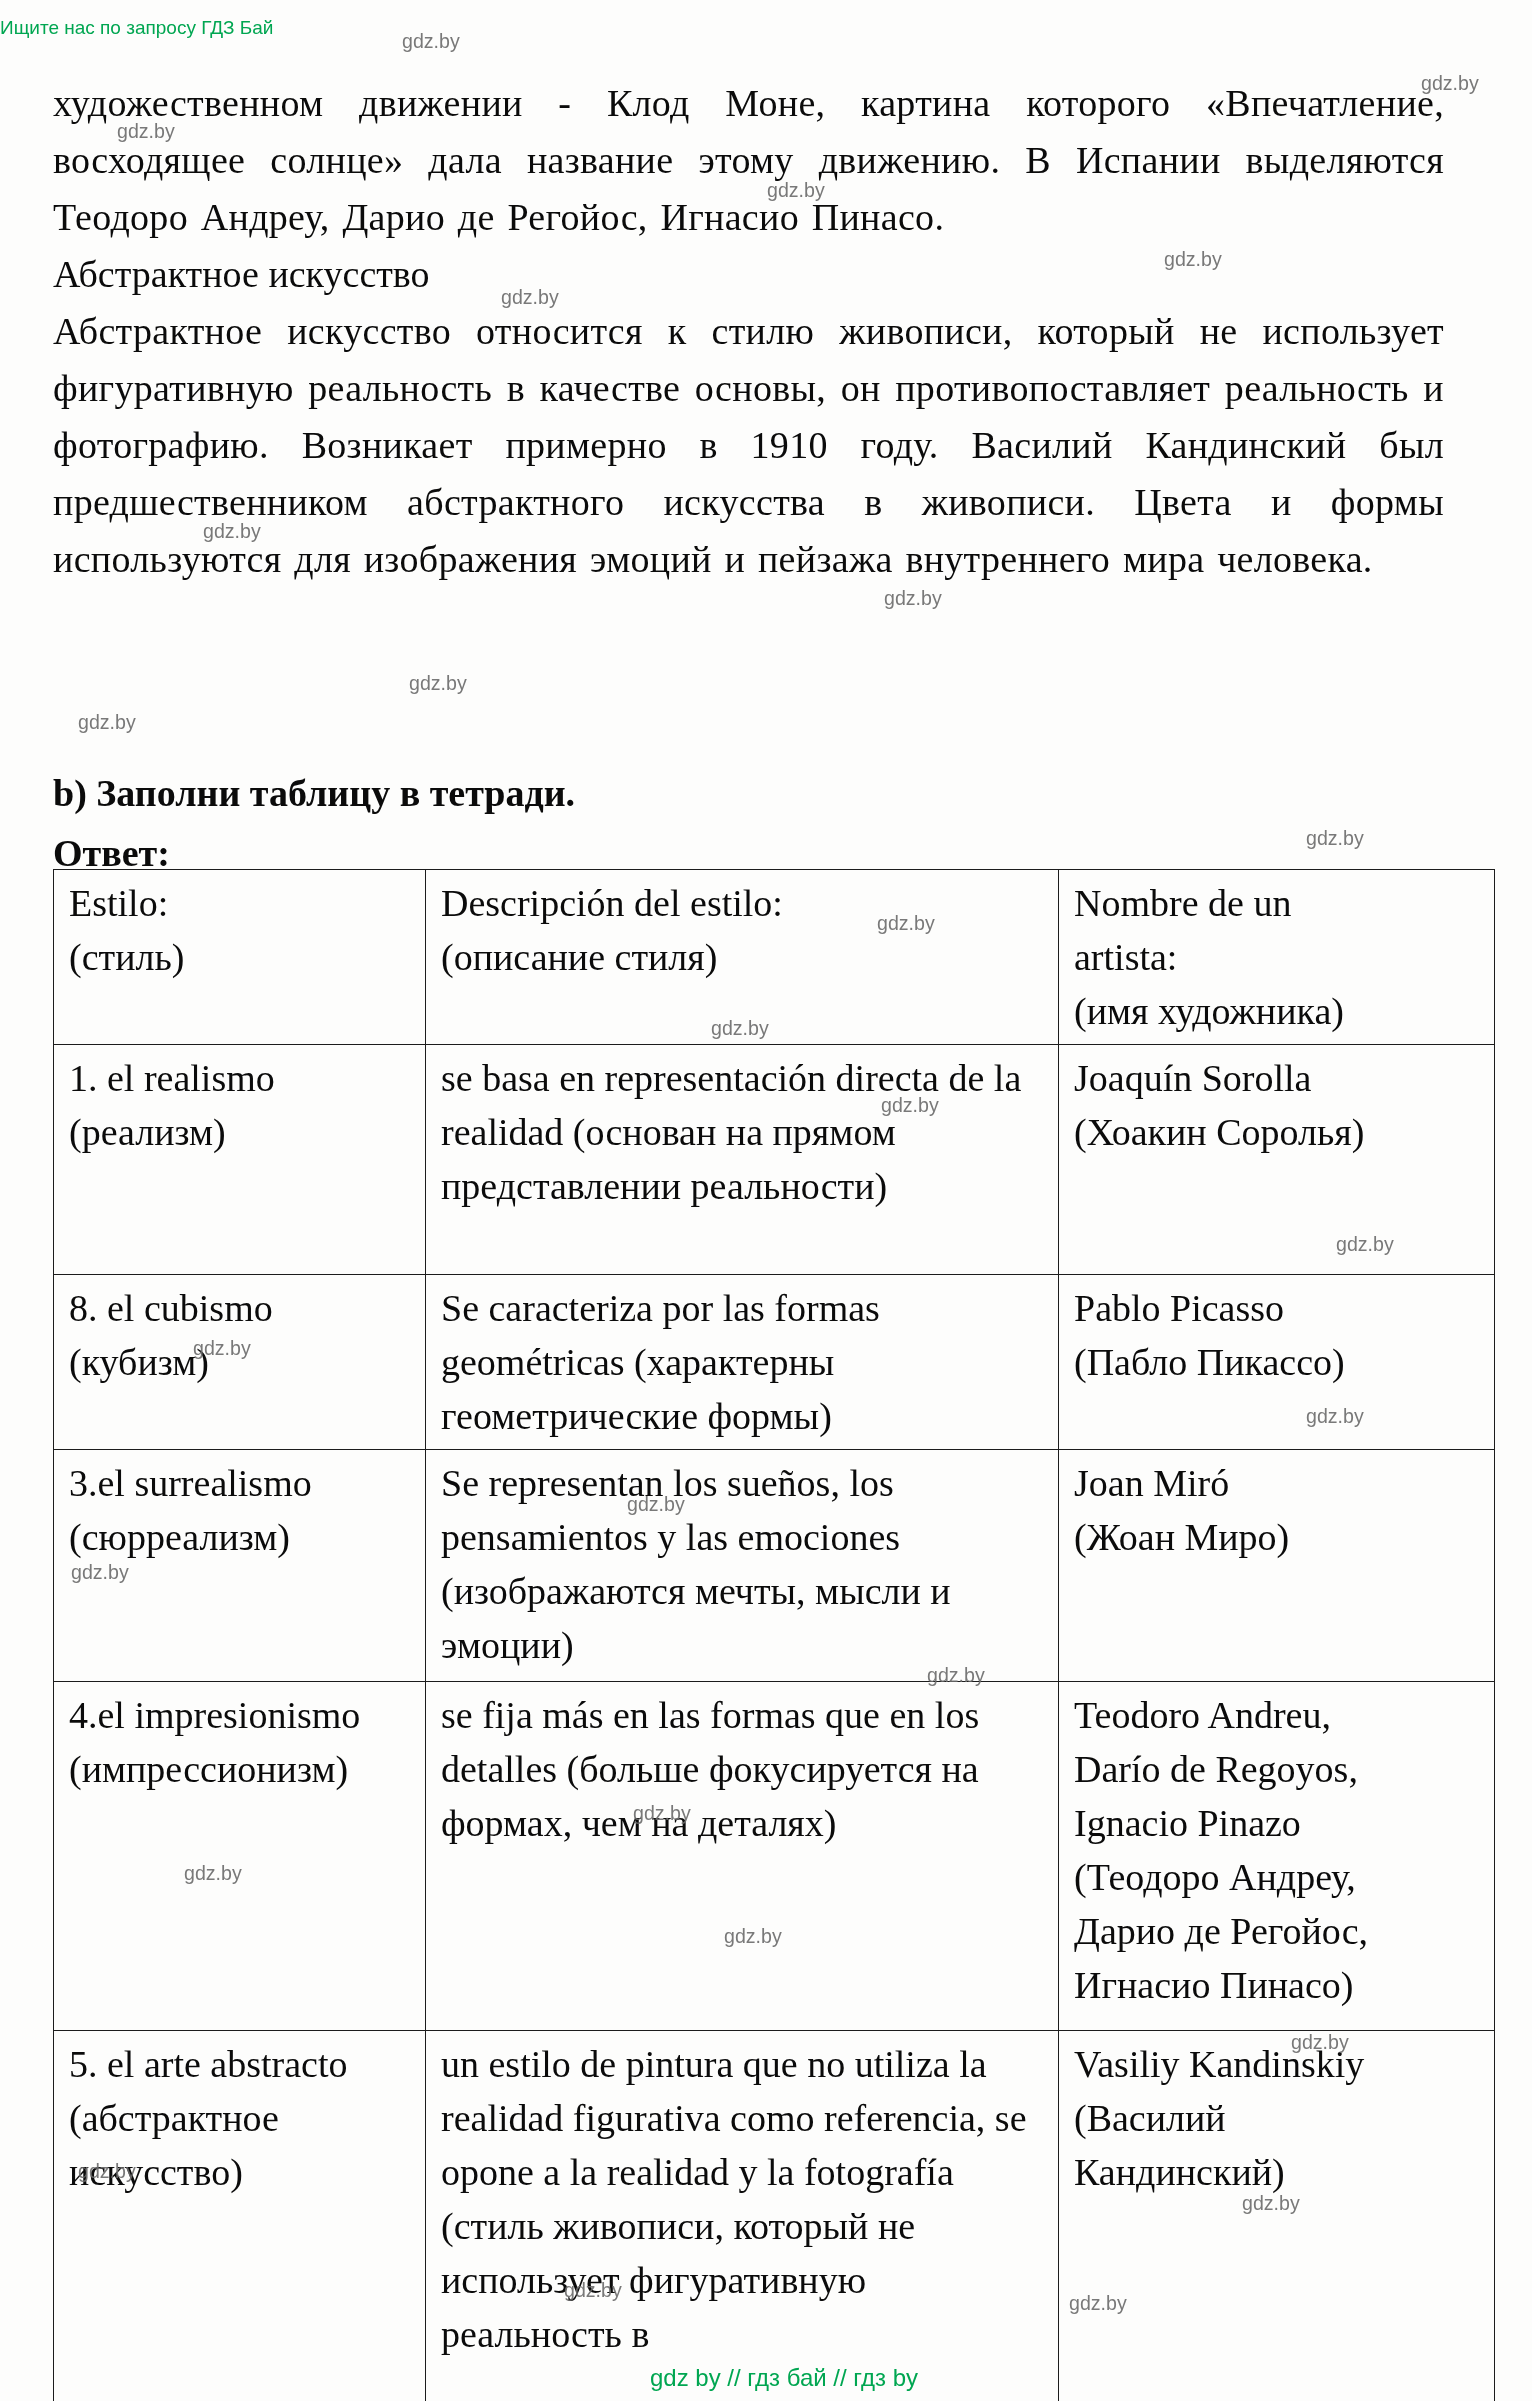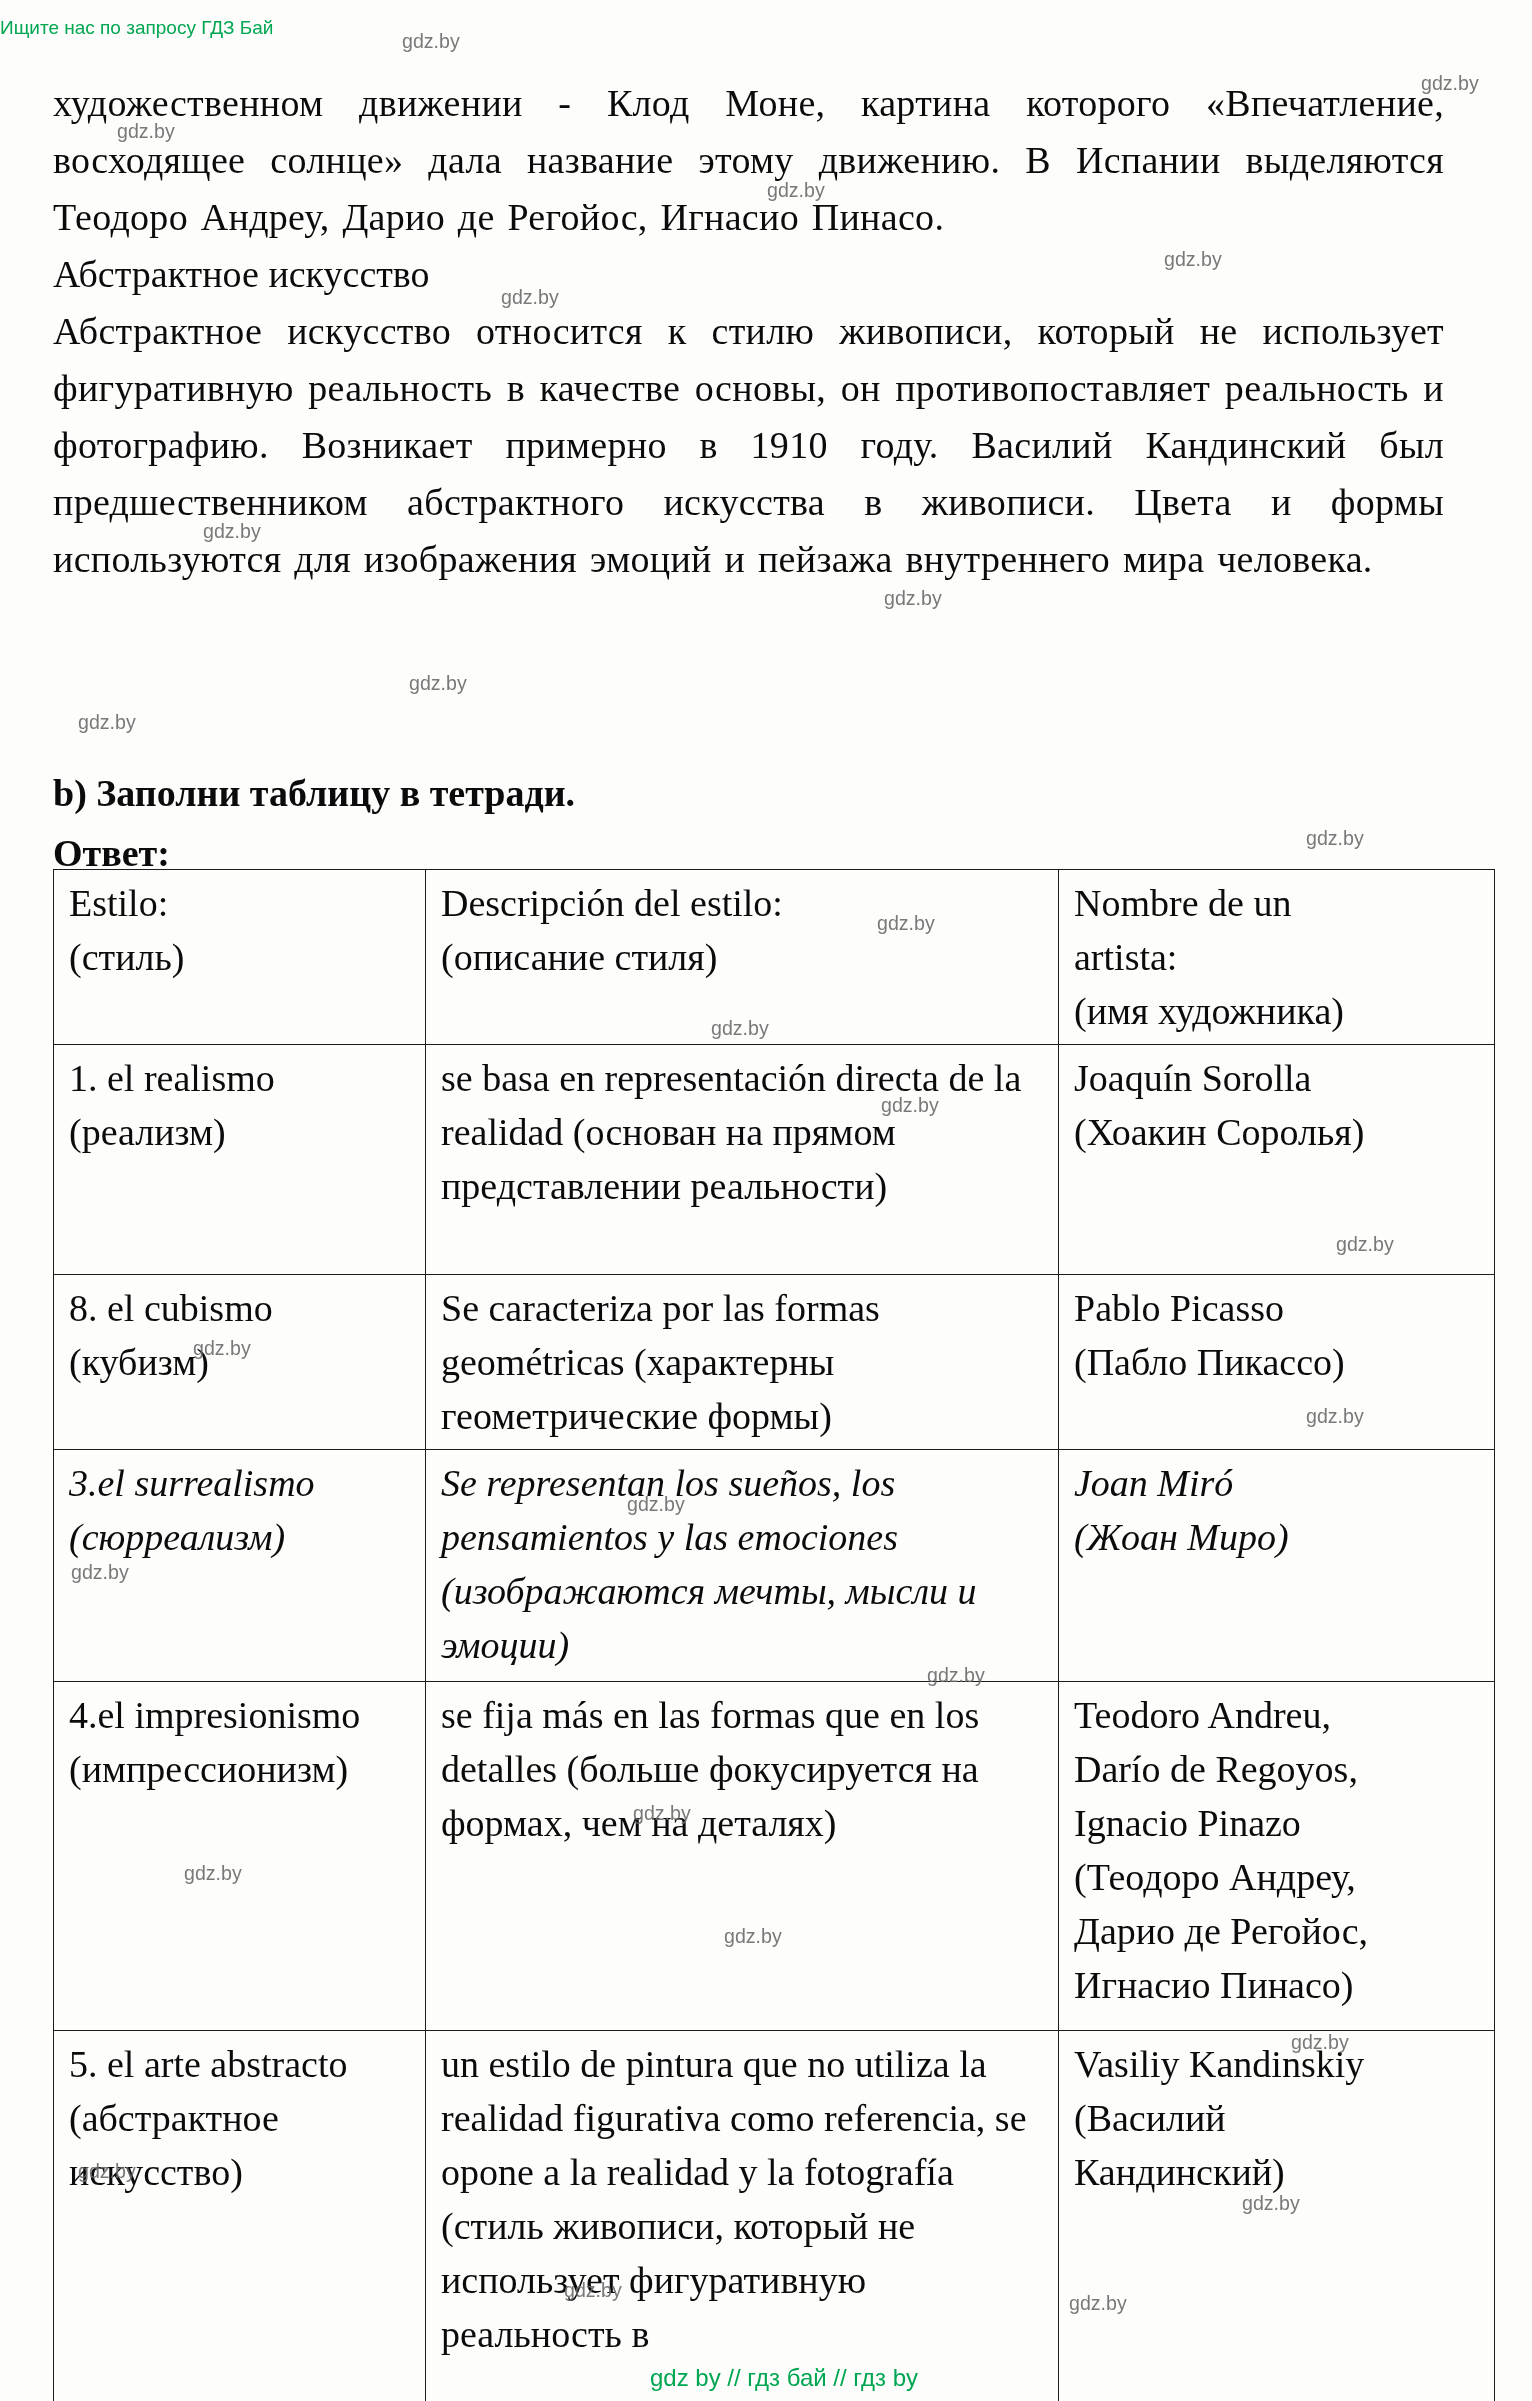--- a/index.html
+++ b/index.html
@@ -65,21 +65,21 @@
     text-align: left;
   }
   col.c0 { width: 372px; }
   col.c1 { width: 633px; }
   col.c2 { width: 436px; }
   th.c0, td.c0, th.c1, th.c2, td.c2 { white-space: pre-line; }
   td.c1 { text-align: justify; }
   thead tr { height: 174px; }
   tbody tr:nth-child(1) { height: 230px; }
   tbody tr:nth-child(2) { height: 174px; }
-  tbody tr:nth-child(3) { height: 232px; font-style: italic; }
+  tbody tr:nth-child(3) { height: 232px; }
   tbody tr:nth-child(4) { height: 349px; }
   tbody tr:nth-child(5) { height: 542px; }
   .footer-banner {
     position: absolute;
     bottom: 9px; left: 0;
     width: 100%;
     text-align: center;
     font-family: "Liberation Sans", sans-serif;
     font-size: 24px;
     color: var(--accent_green, #00a651);

